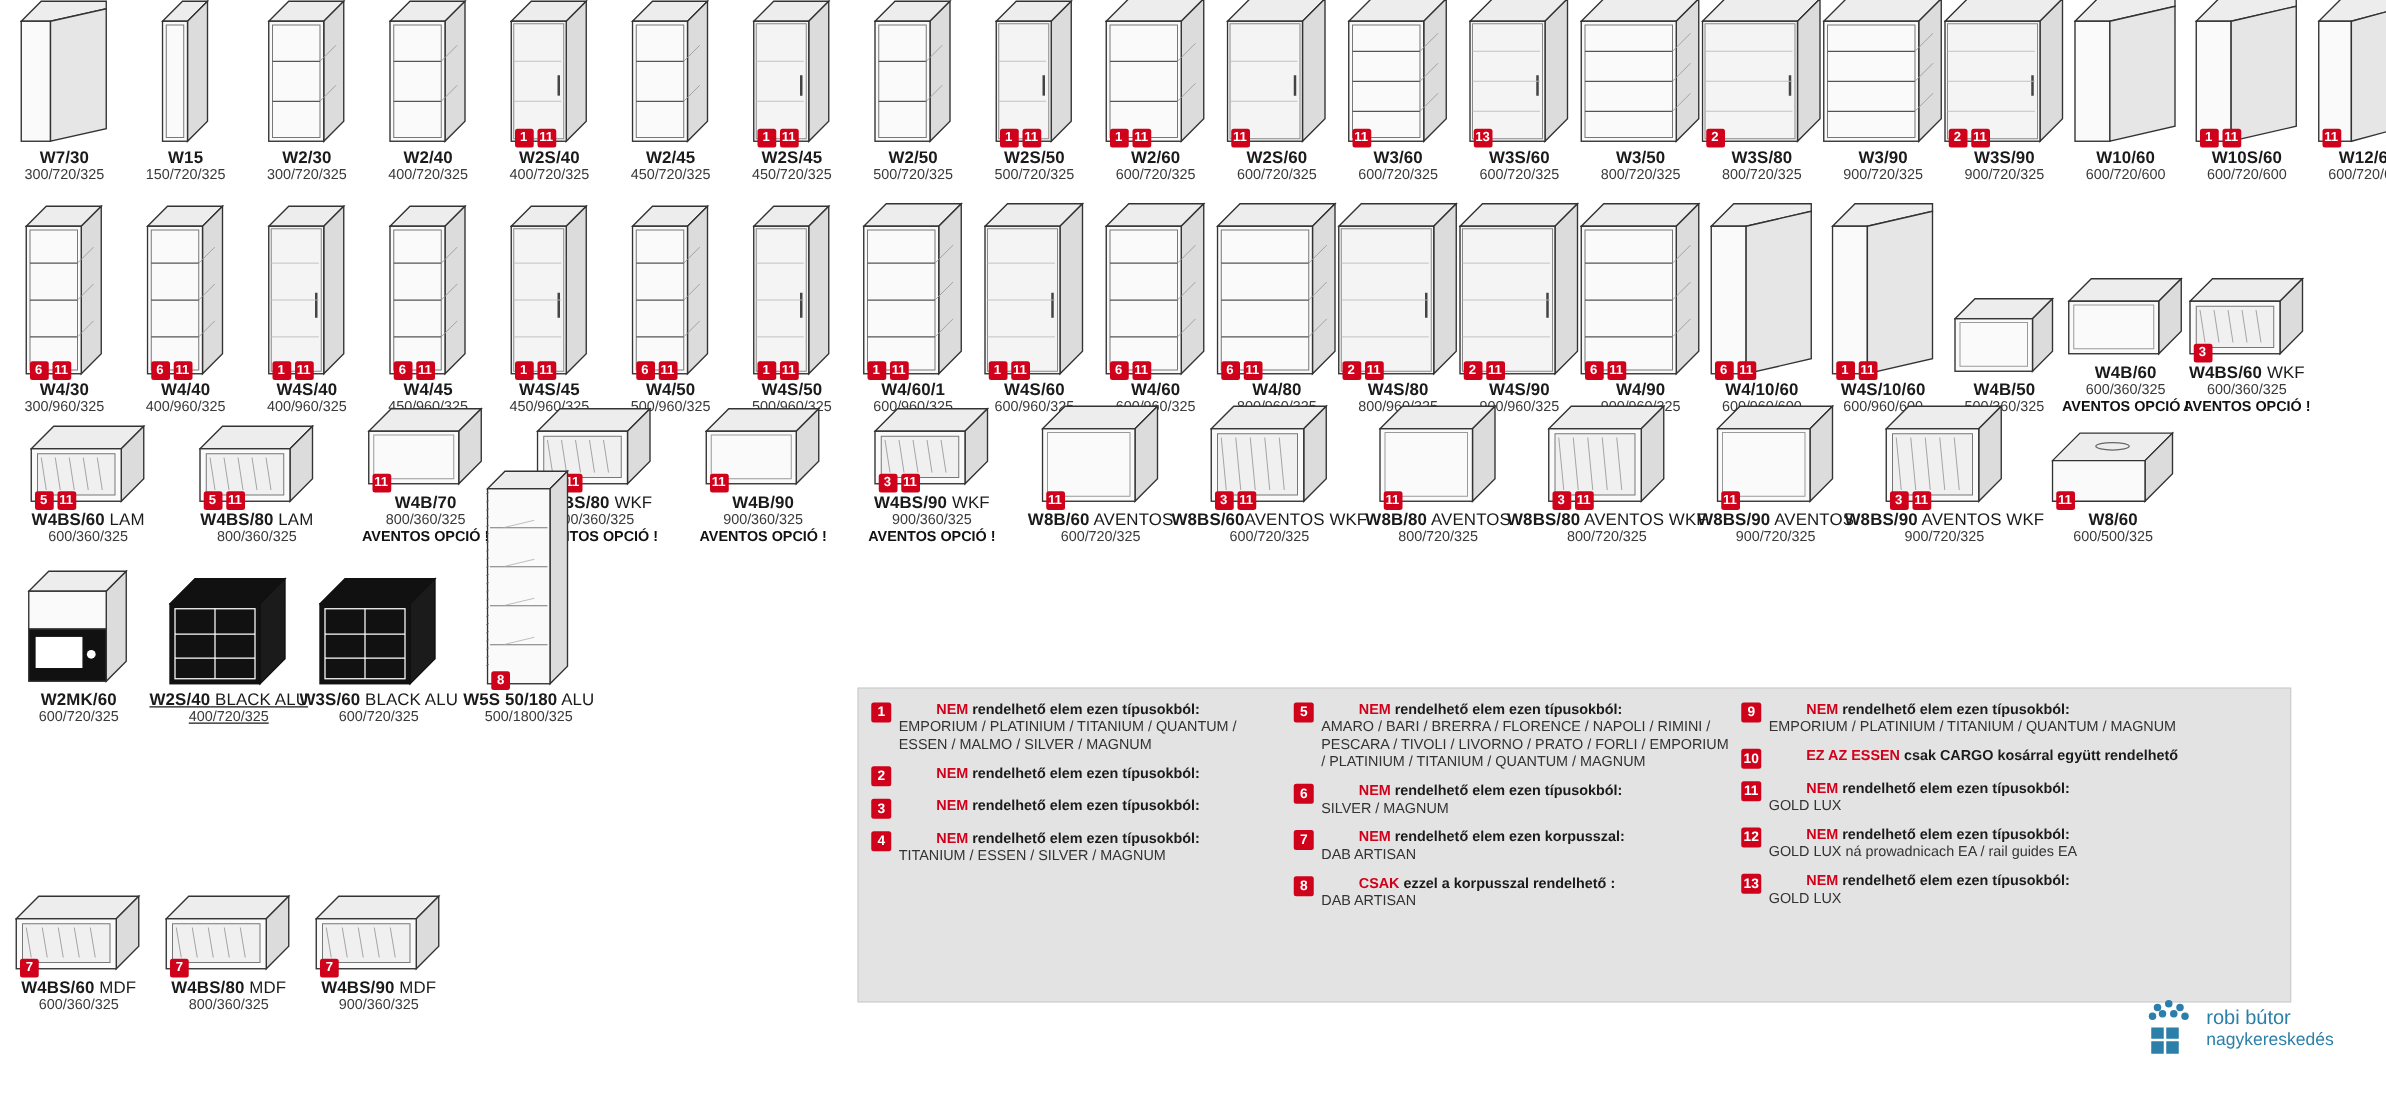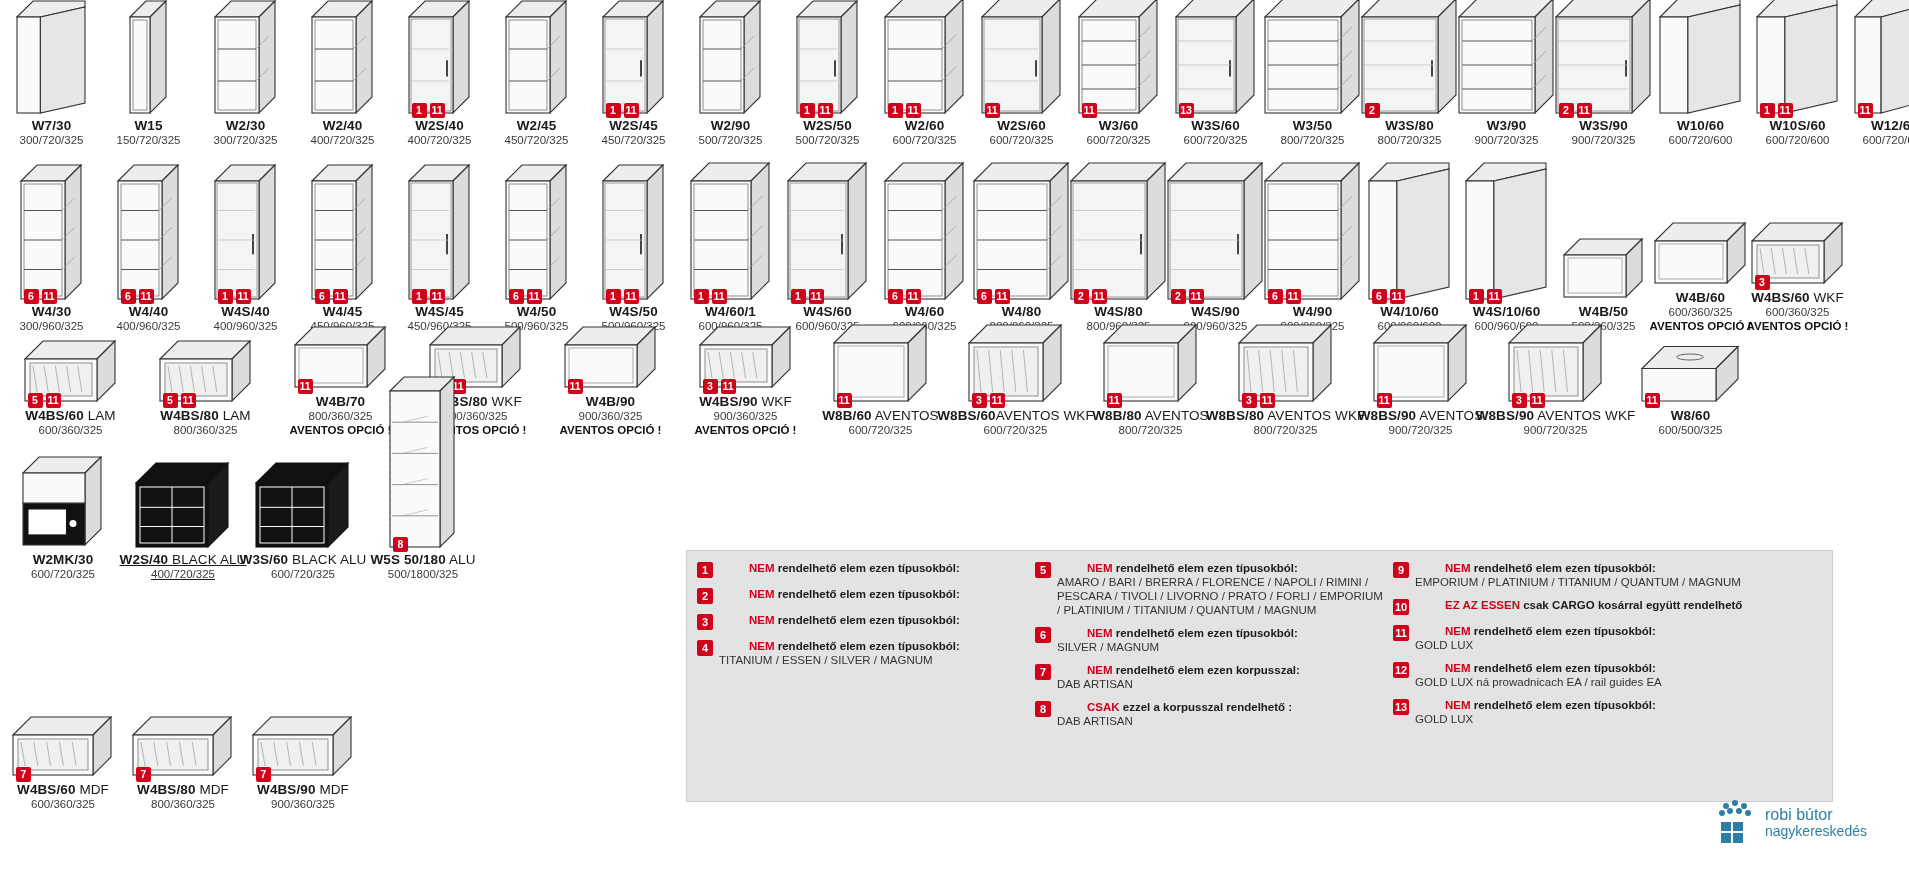--- a/index.html
+++ b/index.html
@@ -48,20 +48,21 @@
   <div class="row" style="position:absolute;left:6px;top:4px;width:1900px;">
   </div>
 
   <div class="legend" style="left:686px;top:550px;width:1145px;height:250px;">
     <div class="legend-cols">
       <div class="legend-col" style="width:330px;">
           <div class="lg-item">
             <div class="lg-num">1</div>
             <div class="lg-text">
               <div class="lg-head"><span class="red">NEM </span>rendelhető elem ezen típusokból:</div>
+              <div class="lg-body">EMPORIUM / PLATINIUM / TITANIUM / QUANTUM / ESSEN / MALMO / SILVER / MAGNUM</div>
             </div>
           </div>
           <div class="lg-item">
             <div class="lg-num">2</div>
             <div class="lg-text">
               <div class="lg-head"><span class="red">NEM </span>rendelhető elem ezen típusokból:</div>
             </div>
           </div>
           <div class="lg-item">
             <div class="lg-num">3</div>
@@ -299,21 +300,21 @@
             <polygon points="45,17 61,1 61,97 45,113" fill="#dcdcdc" stroke="#333" stroke-width="1.1"></polygon>
             <rect x="1" y="17" width="44" height="96" fill="#fafafa" stroke="#333" stroke-width="1.1"></rect>
             <rect x="4" y="20" width="38" height="90" fill="none" stroke="#777" stroke-width=".8"></rect>
             <line x1="4" y1="49" x2="42" y2="49" stroke="#555" stroke-width="1"></line>
             <line x1="42" y1="49" x2="54.8" y2="36.2" stroke="#999" stroke-width=".7"></line>
             <line x1="4" y1="81" x2="42" y2="81" stroke="#555" stroke-width="1"></line>
             <line x1="42" y1="81" x2="54.8" y2="68.2" stroke="#999" stroke-width=".7"></line>
           </svg>
         </div>
         <div class="labels">
-          <div class="code">W2/90</div>
+          <div class="code">W2/50</div>
           <div class="dims">500/720/325</div>
         </div>
       </div>
       <div class="item" style="width: 95px;">
         <div class="art" style="height: 112px;">
           <svg width="64" height="116" viewBox="0 0 64 116">
             <polygon points="1,17 17,1 61,1 45,17" fill="#ededed" stroke="#333" stroke-width="1.1"></polygon>
             <polygon points="45,17 61,1 61,97 45,113" fill="#dcdcdc" stroke="#333" stroke-width="1.1"></polygon>
             <rect x="1" y="17" width="44" height="96" fill="#f4f4f4" stroke="#333" stroke-width="1.1"></rect>
             <rect x="3" y="19" width="40" height="92" fill="none" stroke="#888" stroke-width=".8"></rect>
@@ -1234,21 +1235,21 @@
           <svg width="82" height="94" viewBox="0 0 82 94">
             <polygon points="1,17 17,1 79,1 63,17" fill="#ededed" stroke="#333" stroke-width="1.1"></polygon>
             <polygon points="63,17 79,1 79,73 63,89" fill="#dcdcdc" stroke="#333" stroke-width="1.1"></polygon>
             <rect x="1" y="17" width="62" height="30.24" fill="#fafafa" stroke="#333" stroke-width="1.1"></rect>
             <rect x="1" y="47.239999999999995" width="62" height="41.76" fill="#111" stroke="#333" stroke-width="1.1"></rect>
             <rect x="6" y="53" width="38.44" height="25.919999999999998" fill="#fff" stroke="#111" stroke-width="1"></rect>
             <circle cx="51" cy="67.4" r="3.5" fill="#fff"></circle>
           </svg>
         </div>
         <div class="labels">
-          <div class="code">W2MK/30</div>
+          <div class="code">W2MK/60</div>
           <div class="dims">600/720/325</div>
         </div>
       </div>
       <div class="item" style="width: 118px; text-decoration: underline;">
         <div class="art" style="height: 112px;">
           <svg width="96" height="88" viewBox="0 0 96 88">
             <polygon points="1,21 21,1 93,1 73,21" fill="#111" stroke="#111" stroke-width="1.1"></polygon>
             <polygon points="73,21 93,1 93,65 73,85" fill="#1b1b1b" stroke="#111" stroke-width="1.1"></polygon>
             <rect x="1" y="21" width="72" height="64" fill="#111" stroke="#111" stroke-width="1.1"></rect>
             <rect x="5" y="25" width="64" height="56" fill="none" stroke="#fff" stroke-width="1"></rect>

